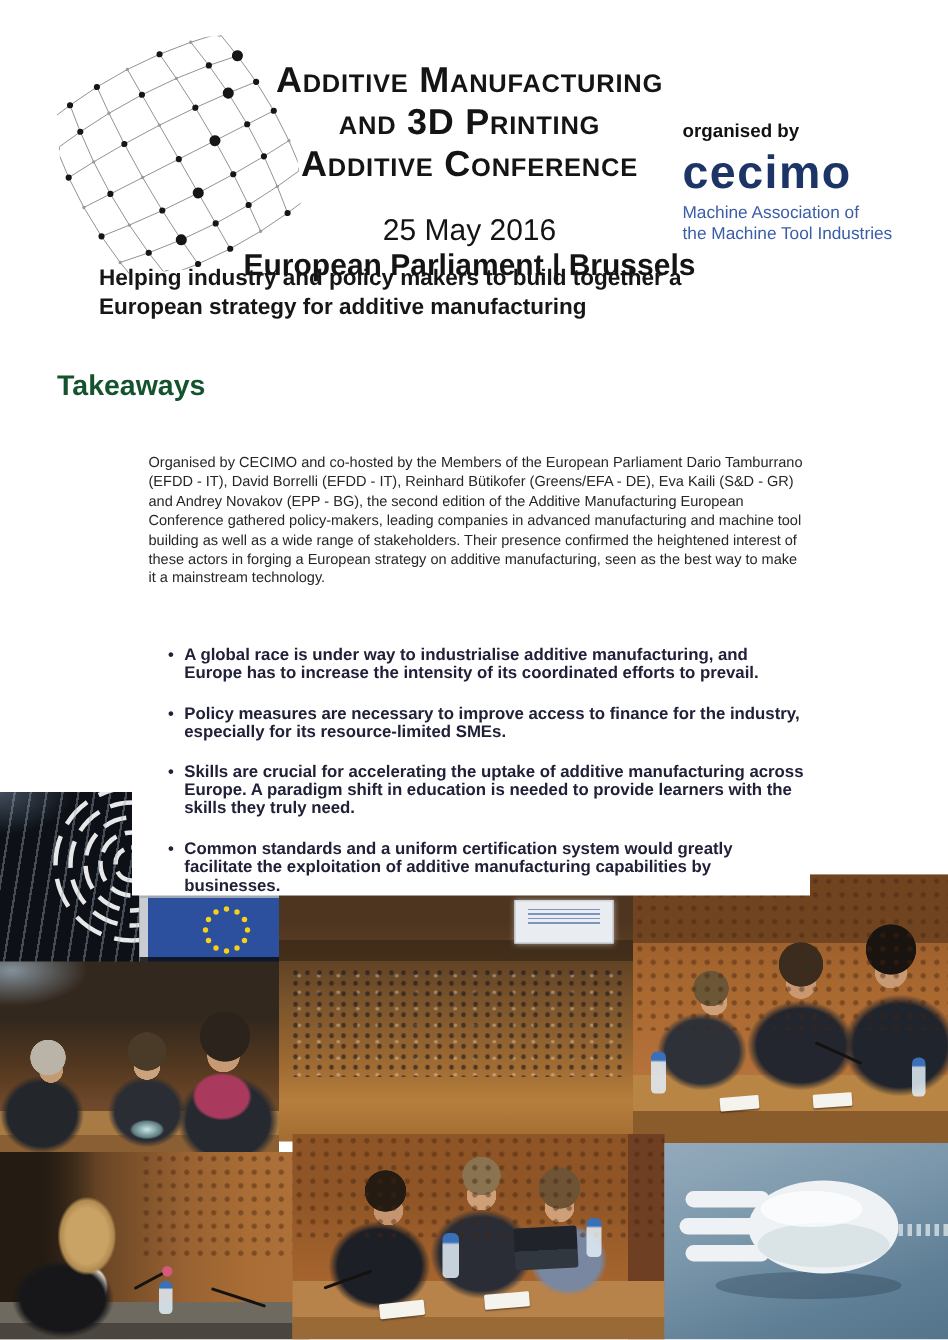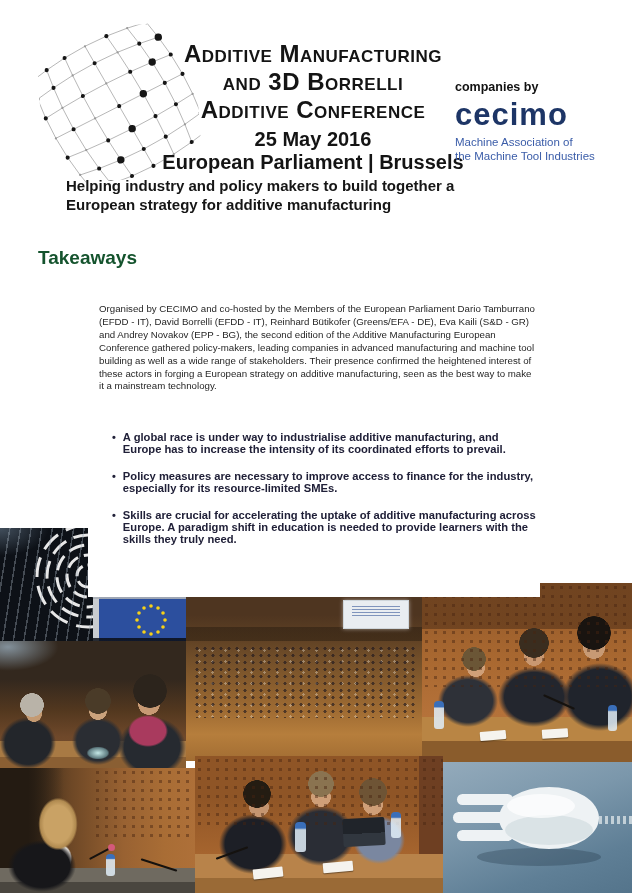--- a/index.html
+++ b/index.html
@@ -3,21 +3,21 @@
 <meta charset="utf-8">
 <style>
   html,body{margin:0;padding:0;background:#e9e9e9;font-family:"Liberation Sans",sans-serif;}
   .page{position:relative;width:632px;height:893px;background:#fff;margin:0 auto;overflow:hidden;}
   .abs{position:absolute;}
 
   
   .logo-wrap{left:40px;top:26px;width:158px;height:154px;transform:rotate(-4deg);}
   .title-block{left:148px;top:40px;width:330px;text-align:center;color:#141414;}
   .title-line{font-variant:small-caps;font-size:24px;font-weight:600;line-height:28px;letter-spacing:.5px;}
-  .date-line{font-size:20px;font-weight:bold;line-height:23px;margin-top:4px;}
+  .date-line{font-size:20px;font-weight:normal;line-height:23px;margin-top:19px;}
   .venue-line{font-size:20px;font-weight:bold;line-height:23px;}
   .org-block{left:455px;top:80px;width:165px;}
   .organised-by{font-size:12.5px;font-weight:bold;color:#111;}
   .brand{font-size:31px;font-weight:bold;letter-spacing:1px;color:#1d3566;line-height:34px;margin-top:4px;}
   .brand-tagline{font-size:11.5px;line-height:14px;color:#3b5da9;margin-top:3px;}
   .subtitle{left:66px;top:176px;width:500px;text-align:left;font-size:15px;font-weight:bold;color:#161616;line-height:19px;}
 
   
   .takeaways-heading{left:38px;top:247px;font-size:19px;font-weight:bold;color:#14532d;}
   .intro{left:99px;top:303px;width:436px;font-size:9.7px;line-height:12.9px;color:#262626;}
@@ -334,28 +334,28 @@
           <circle cx="128.5778031728818" cy="31.438337718805094" r="2" fill="#161616"></circle>
           <circle cx="138.69395079697168" cy="50.97832390431505" r="2" fill="#161616"></circle>
           <circle cx="147.16938250124593" cy="71.03628765338856" r="1.1" fill="#9a9a9a"></circle>
           <circle cx="153.7141677643295" cy="90.20374694020612" r="2" fill="#161616"></circle>
           <circle cx="158.72294209462208" cy="107.65187532517865" r="1.1" fill="#9a9a9a"></circle>
         </svg>
     </div>
 
     <div class="abs title-block">
       <div class="title-line">Additive Manufacturing</div>
-      <div class="title-line">and 3D Borrelli</div>
+      <div class="title-line">and 3D Printing</div>
       <div class="title-line">Additive Conference</div>
       <div class="date-line">25 May 2016</div>
       <div class="venue-line">European Parliament | Brussels</div>
     </div>
 
     <div class="abs org-block">
-      <div class="organised-by">companies by</div>
+      <div class="organised-by">organised by</div>
       <div class="brand">cecimo</div>
       <div class="brand-tagline">
         <span>Machine Association of</span><br>
         <span>the Machine Tool Industries</span>
       </div>
     </div>
 
     <div class="abs subtitle">
       <span>Helping industry and policy makers to build together a</span><br>
       <span>European strategy for additive manufacturing</span>
@@ -369,15 +369,18 @@
     <ul class="abs bullets">
       <li>
           <span>A global race is under way to industrialise additive manufacturing, and Europe has to increase the intensity of its coordinated efforts to prevail.</span>
         </li>
       <li>
           <span>Policy measures are necessary to improve access to finance for the industry, especially for its resource-limited SMEs.</span>
         </li>
       <li>
           <span>Skills are crucial for accelerating the uptake of additive manufacturing across Europe. A paradigm shift in education is needed to provide learners with the skills they truly need.</span>
         </li>
+      <li>
+          <span>Common standards and a uniform certification system would greatly facilitate the exploitation of additive manufacturing capabilities by businesses.</span>
+        </li>
     </ul>
   </div>
 </div>
 
 </body></html>

